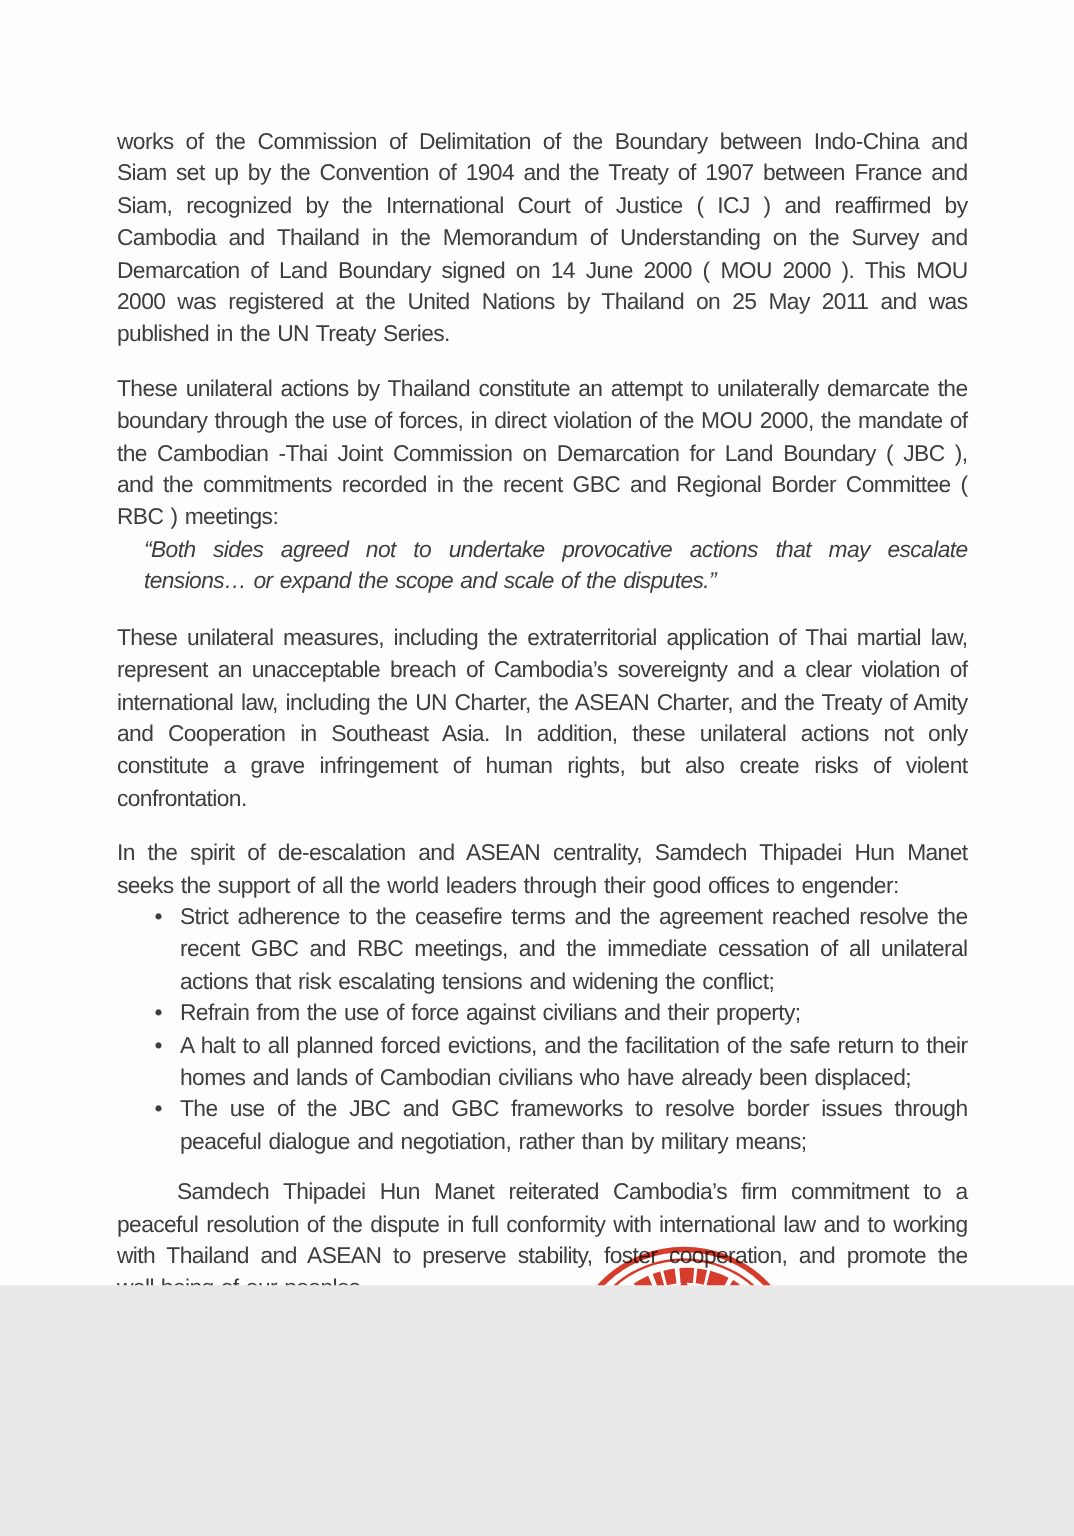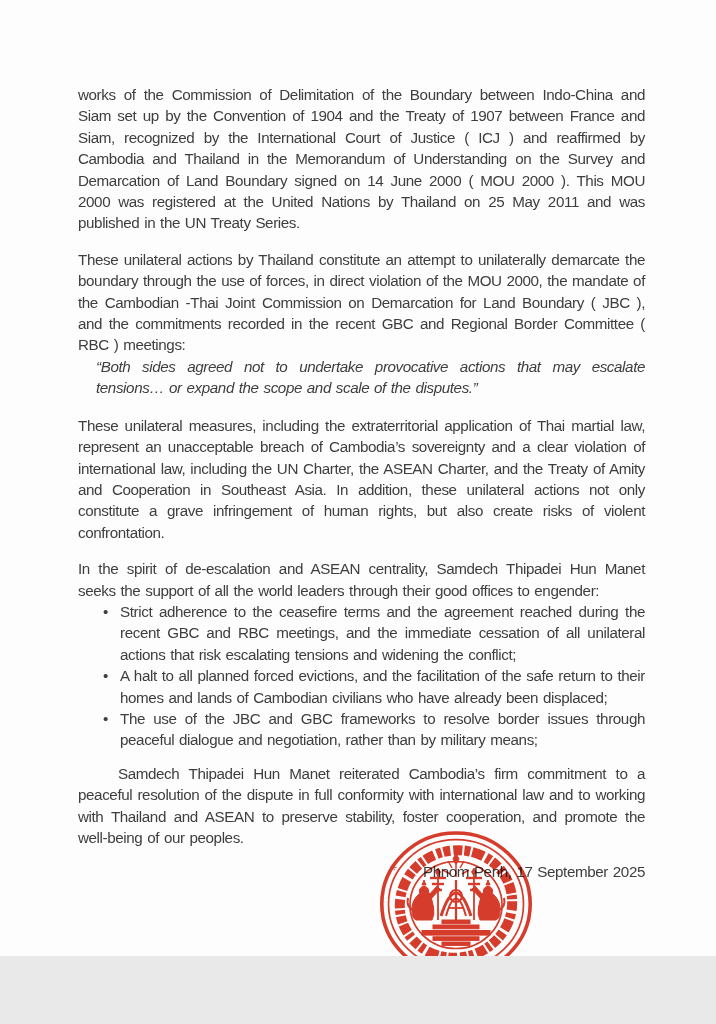--- a/index.html
+++ b/index.html
@@ -1,19 +1,19 @@
 <!DOCTYPE html>
 <html><head>
 <meta charset="utf-8">
 <style>
   html, body { margin: 0; padding: 0; background: #e9e9e9; }
   .page {
     position: relative;
     width: 716px;
-    height: 956px;
+    height: 857px;
     margin: 0 auto;
     background: var(--paper, #fdfdfd);
     font-family: "Liberation Sans", "DejaVu Sans", sans-serif;
     color: var(--ink, #3e3e3e);
     overflow: hidden;
     box-sizing: border-box;
   }
   .content {
     position: absolute;
     left: 78px;
@@ -78,21 +78,22 @@
 <body>
 
 <div class="page" style="--seal: #d5311f; --ink: #3e3e3e; --paper: #fdfdfd;">
   <div class="content">
     <p class="para">works of the Commission of Delimitation of the Boundary between Indo-China and Siam set up by the Convention of 1904 and the Treaty of 1907 between France and Siam, recognized by the International Court of Justice ( ICJ ) and reaffirmed by Cambodia and Thailand in the Memorandum of Understanding on the Survey and Demarcation of Land Boundary signed on 14 June 2000 ( MOU 2000 ). This MOU 2000 was registered at the United Nations by Thailand on 25 May 2011 and was published in the UN Treaty Series.</p>
     <p class="para no-gap">These unilateral actions by Thailand constitute an attempt to unilaterally demarcate the boundary through the use of forces, in direct violation of the MOU 2000, the mandate of the Cambodian -Thai Joint Commission on Demarcation for Land Boundary ( JBC ), and the commitments recorded in the recent GBC and Regional Border Committee ( RBC ) meetings:</p>
     <p class="quote">“Both sides agreed not to undertake provocative actions that may escalate tensions… or expand the scope and scale of the disputes.”</p>
     <p class="para">These unilateral measures, including the extraterritorial application of Thai martial law, represent an unacceptable breach of Cambodia’s sovereignty and a clear violation of international law, including the UN Charter, the ASEAN Charter, and the Treaty of Amity and Cooperation in Southeast Asia. In addition, these unilateral actions not only constitute a grave infringement of human rights, but also create risks of violent confrontation.</p>
     <p class="para no-gap">In the spirit of de-escalation and ASEAN centrality, Samdech Thipadei Hun Manet seeks the support of all the world leaders through their good offices to engender:</p>
     <ul class="bullets">
-      <li>Strict adherence to the ceasefire terms and the agreement reached during the recent GBC and RBC meetings, and the immediate cessation of all unilateral actions that risk escalating tensions and widening the conflict;</li>
+      <li>Strict adherence to the ceasefire terms and the agreement reached resolve the recent GBC and RBC meetings, and the immediate cessation of all unilateral actions that risk escalating tensions and widening the conflict;</li>
+      <li>Refrain from the use of force against civilians and their property;</li>
       <li>A halt to all planned forced evictions, and the facilitation of the safe return to their homes and lands of Cambodian civilians who have already been displaced;</li>
       <li>The use of the JBC and GBC frameworks to resolve border issues through peaceful dialogue and negotiation, rather than by military means;</li>
     </ul>
     <p class="para closing">Samdech Thipadei Hun Manet reiterated Cambodia’s firm commitment to a peaceful resolution of the dispute in full conformity with international law and to working with Thailand and ASEAN to preserve stability, foster cooperation, and promote the well-being of our peoples.</p>
     <div class="dateline">Phnom Penh, 17 September 2025</div>
   </div>
 
   <div class="seal">
     <svg width="156" height="148" viewBox="0 0 156 148" xmlns="http://www.w3.org/2000/svg">
 

